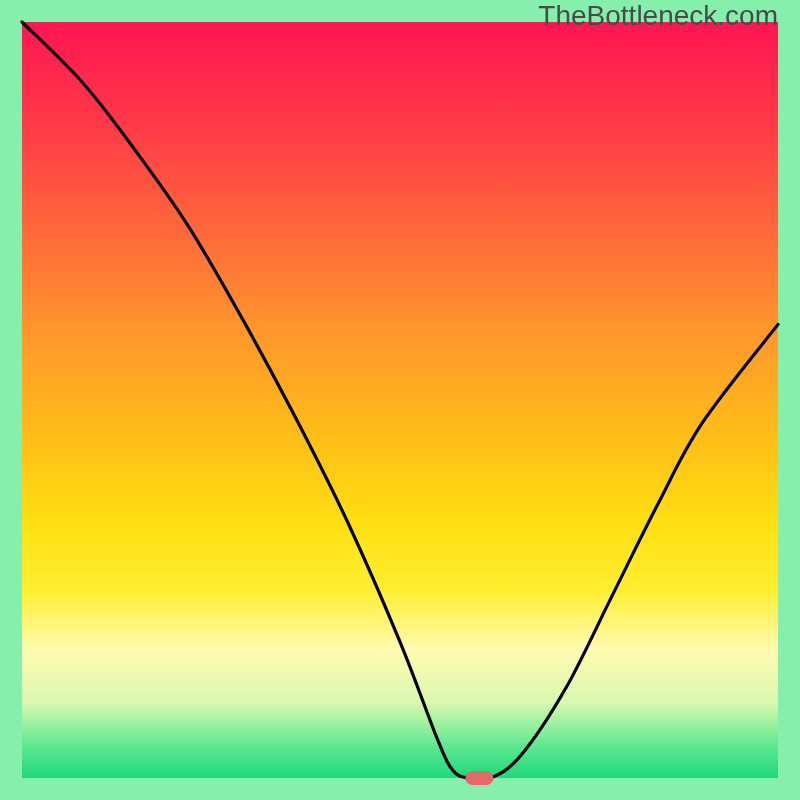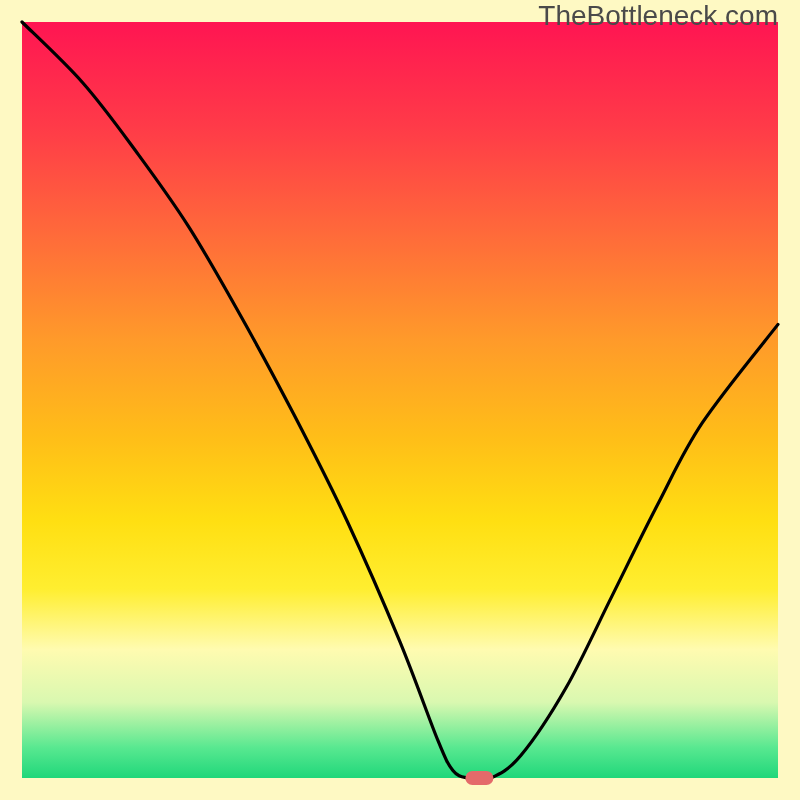--- a/index.html
+++ b/index.html
@@ -7,21 +7,21 @@
     padding: 0;
     width: 800px;
     height: 800px;
     position: relative;
     background: #000;
     font-family: Arial, Helvetica, sans-serif;
   }
   .outer {
     position: absolute;
     inset: 0;
-    background: #fef9c3;
+    background: #86efac;
   }
   .chart-area {
     position: absolute;
     left: 22px;
     top: 22px;
     width: 756px;
     height: 756px;
     background: linear-gradient(
       to bottom,
       #ff1552 0%,

